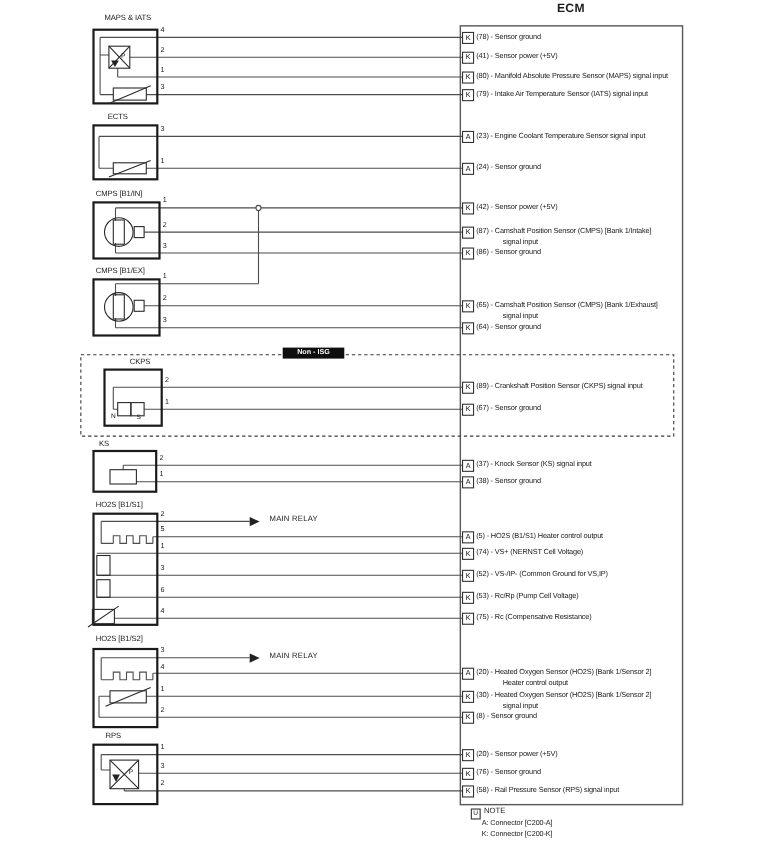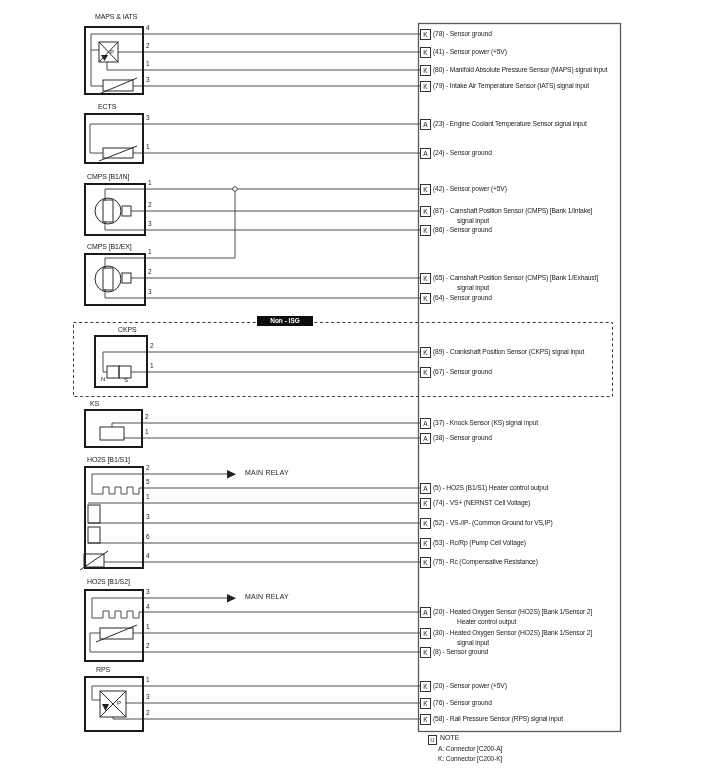--- a/index.html
+++ b/index.html
@@ -108,20 +108,21 @@
 
     <g>
       <path class="wire" d="M92,686 H420 M92,686 V700 M92,700 H100 M126,703 H420 M113,717 V719 M113,719 H420"></path>
       <rect class="cbox" x="85" y="677" width="58" height="54"></rect>
       <rect class="sym" x="100" y="691" width="26" height="26"></rect>
       <path class="sym" d="M100,691 L126,717 M126,691 L100,717"></path>
       <polygon class="arrow" points="102,704 109,704 105.5,711"></polygon>
     </g>
   </svg>
 
+  <div class="ecm-title">ECM</div>
 
   <span class="cl" style="left:95px;top:13px">MAPS &amp; IATS</span>
   <span class="cl" style="left:98px;top:103px">ECTS</span>
   <span class="cl" style="left:87px;top:173px">CMPS [B1/IN]</span>
   <span class="cl" style="left:87px;top:243px">CMPS [B1/EX]</span>
   <span class="cl" style="left:118px;top:326px">CKPS</span>
   <span class="cl" style="left:90px;top:400px">KS</span>
   <span class="cl" style="left:87px;top:456px">HO2S [B1/S1]</span>
   <span class="cl" style="left:87px;top:578px">HO2S [B1/S2]</span>
   <span class="cl" style="left:96px;top:666px">RPS</span>

